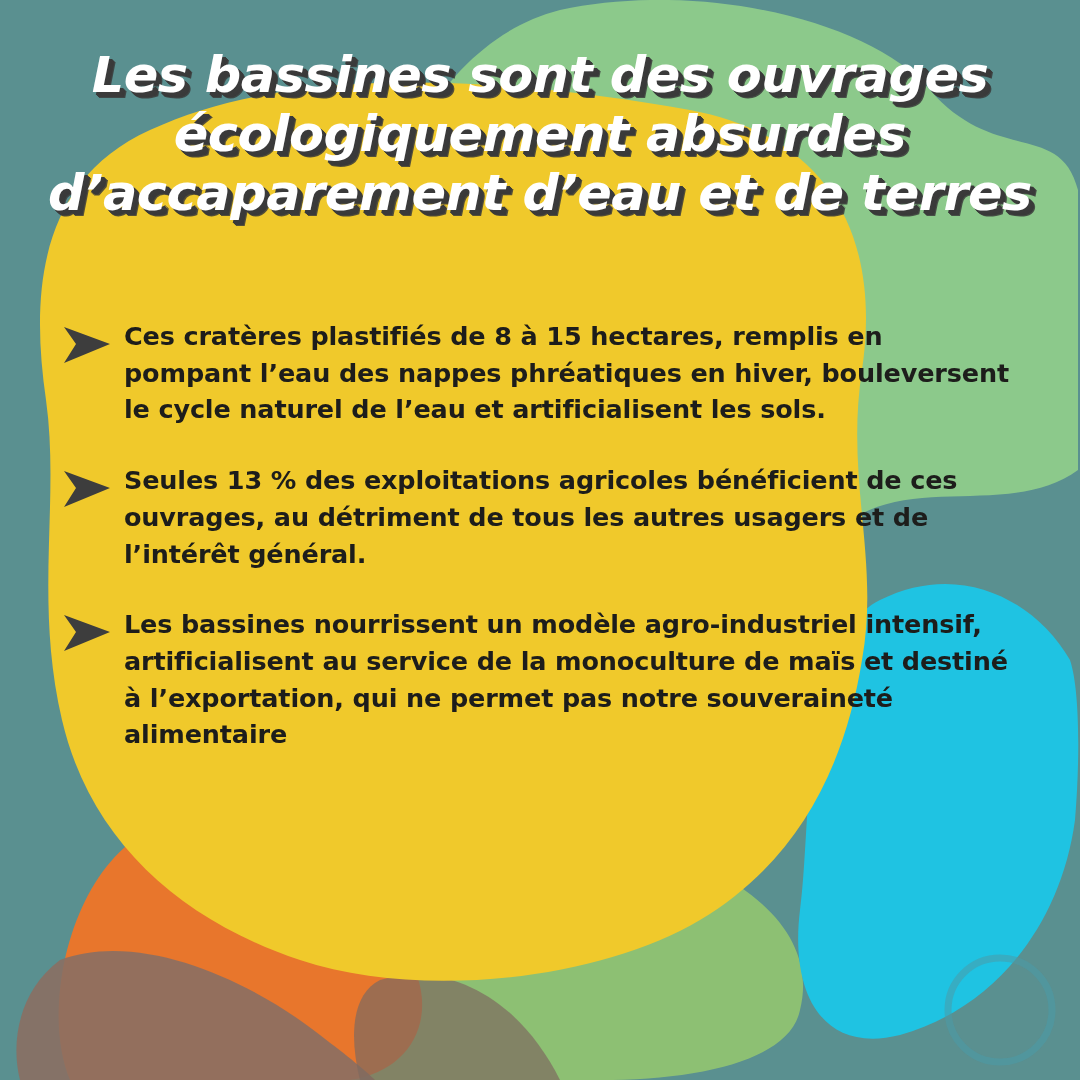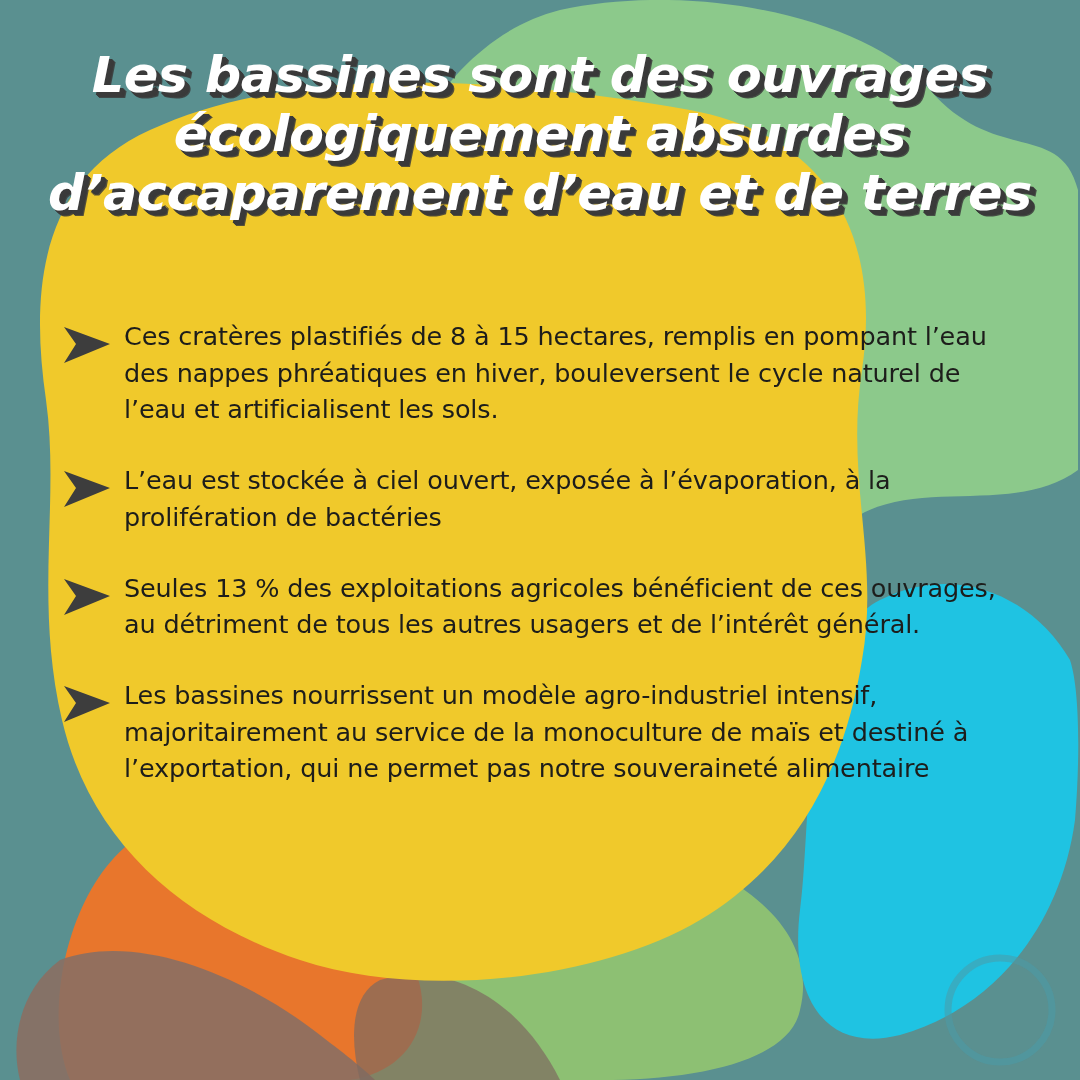--- a/index.html
+++ b/index.html
@@ -71,21 +71,21 @@
     flex: 0 0 auto;
     width: 72px;
     padding-top: 6px;
     display: flex;
     justify-content: center;
   }
   .bullet .arrow svg { display: block; }
   .bullet .btext {
     flex: 1 1 auto;
     font-family: "DejaVu Sans", sans-serif;
-    font-weight: 400;
+    font-weight: 700;
     font-size: 25.5px;
     line-height: 1.44;
     color: #1d1d1b;
     letter-spacing: -0.15px;
   }
 </style>
 </head>
 <body>
 
 <div id="poster">
@@ -130,42 +130,34 @@
 
       <div class="bullet">
         <span class="arrow">
           <svg width="56" height="42" viewBox="0 0 56 42" aria-hidden="true">
             <path d="M4 3 L50 20 L4 39 L16 20 Z" fill="#3d3d3d"></path>
           </svg>
         </span>
         <div class="btext">Ces cratères plastifiés de 8 à 15 hectares, remplis en pompant l’eau des nappes phréatiques en hiver, bouleversent le cycle naturel de l’eau et artificialisent les sols.</div>
       </div>
 
-      <div class="bullet">
-        <span class="arrow">
-          <svg width="56" height="42" viewBox="0 0 56 42" aria-hidden="true">
-            <path d="M4 3 L50 20 L4 39 L16 20 Z" fill="#3d3d3d"></path>
-          </svg>
-        </span>
-        <div class="btext">L’eau est stockée à ciel ouvert, exposée à l’évaporation, à la prolifération de bactéries</div>
-      </div>
 
       <div class="bullet">
         <span class="arrow">
           <svg width="56" height="42" viewBox="0 0 56 42" aria-hidden="true">
             <path d="M4 3 L50 20 L4 39 L16 20 Z" fill="#3d3d3d"></path>
           </svg>
         </span>
         <div class="btext">Seules 13 % des exploitations agricoles bénéficient de ces ouvrages, au détriment de tous les autres usagers et de l’intérêt général.</div>
       </div>
 
       <div class="bullet">
         <span class="arrow">
           <svg width="56" height="42" viewBox="0 0 56 42" aria-hidden="true">
             <path d="M4 3 L50 20 L4 39 L16 20 Z" fill="#3d3d3d"></path>
           </svg>
         </span>
-        <div class="btext">Les bassines nourrissent un modèle agro-industriel intensif, majoritairement au service de la monoculture de maïs et destiné à l’exportation, qui ne permet pas notre souveraineté alimentaire</div>
+        <div class="btext">Les bassines nourrissent un modèle agro-industriel intensif, artificialisent au service de la monoculture de maïs et destiné à l’exportation, qui ne permet pas notre souveraineté alimentaire</div>
       </div>
 
     </div>
   </div>
 </div>
 
 </body></html>

